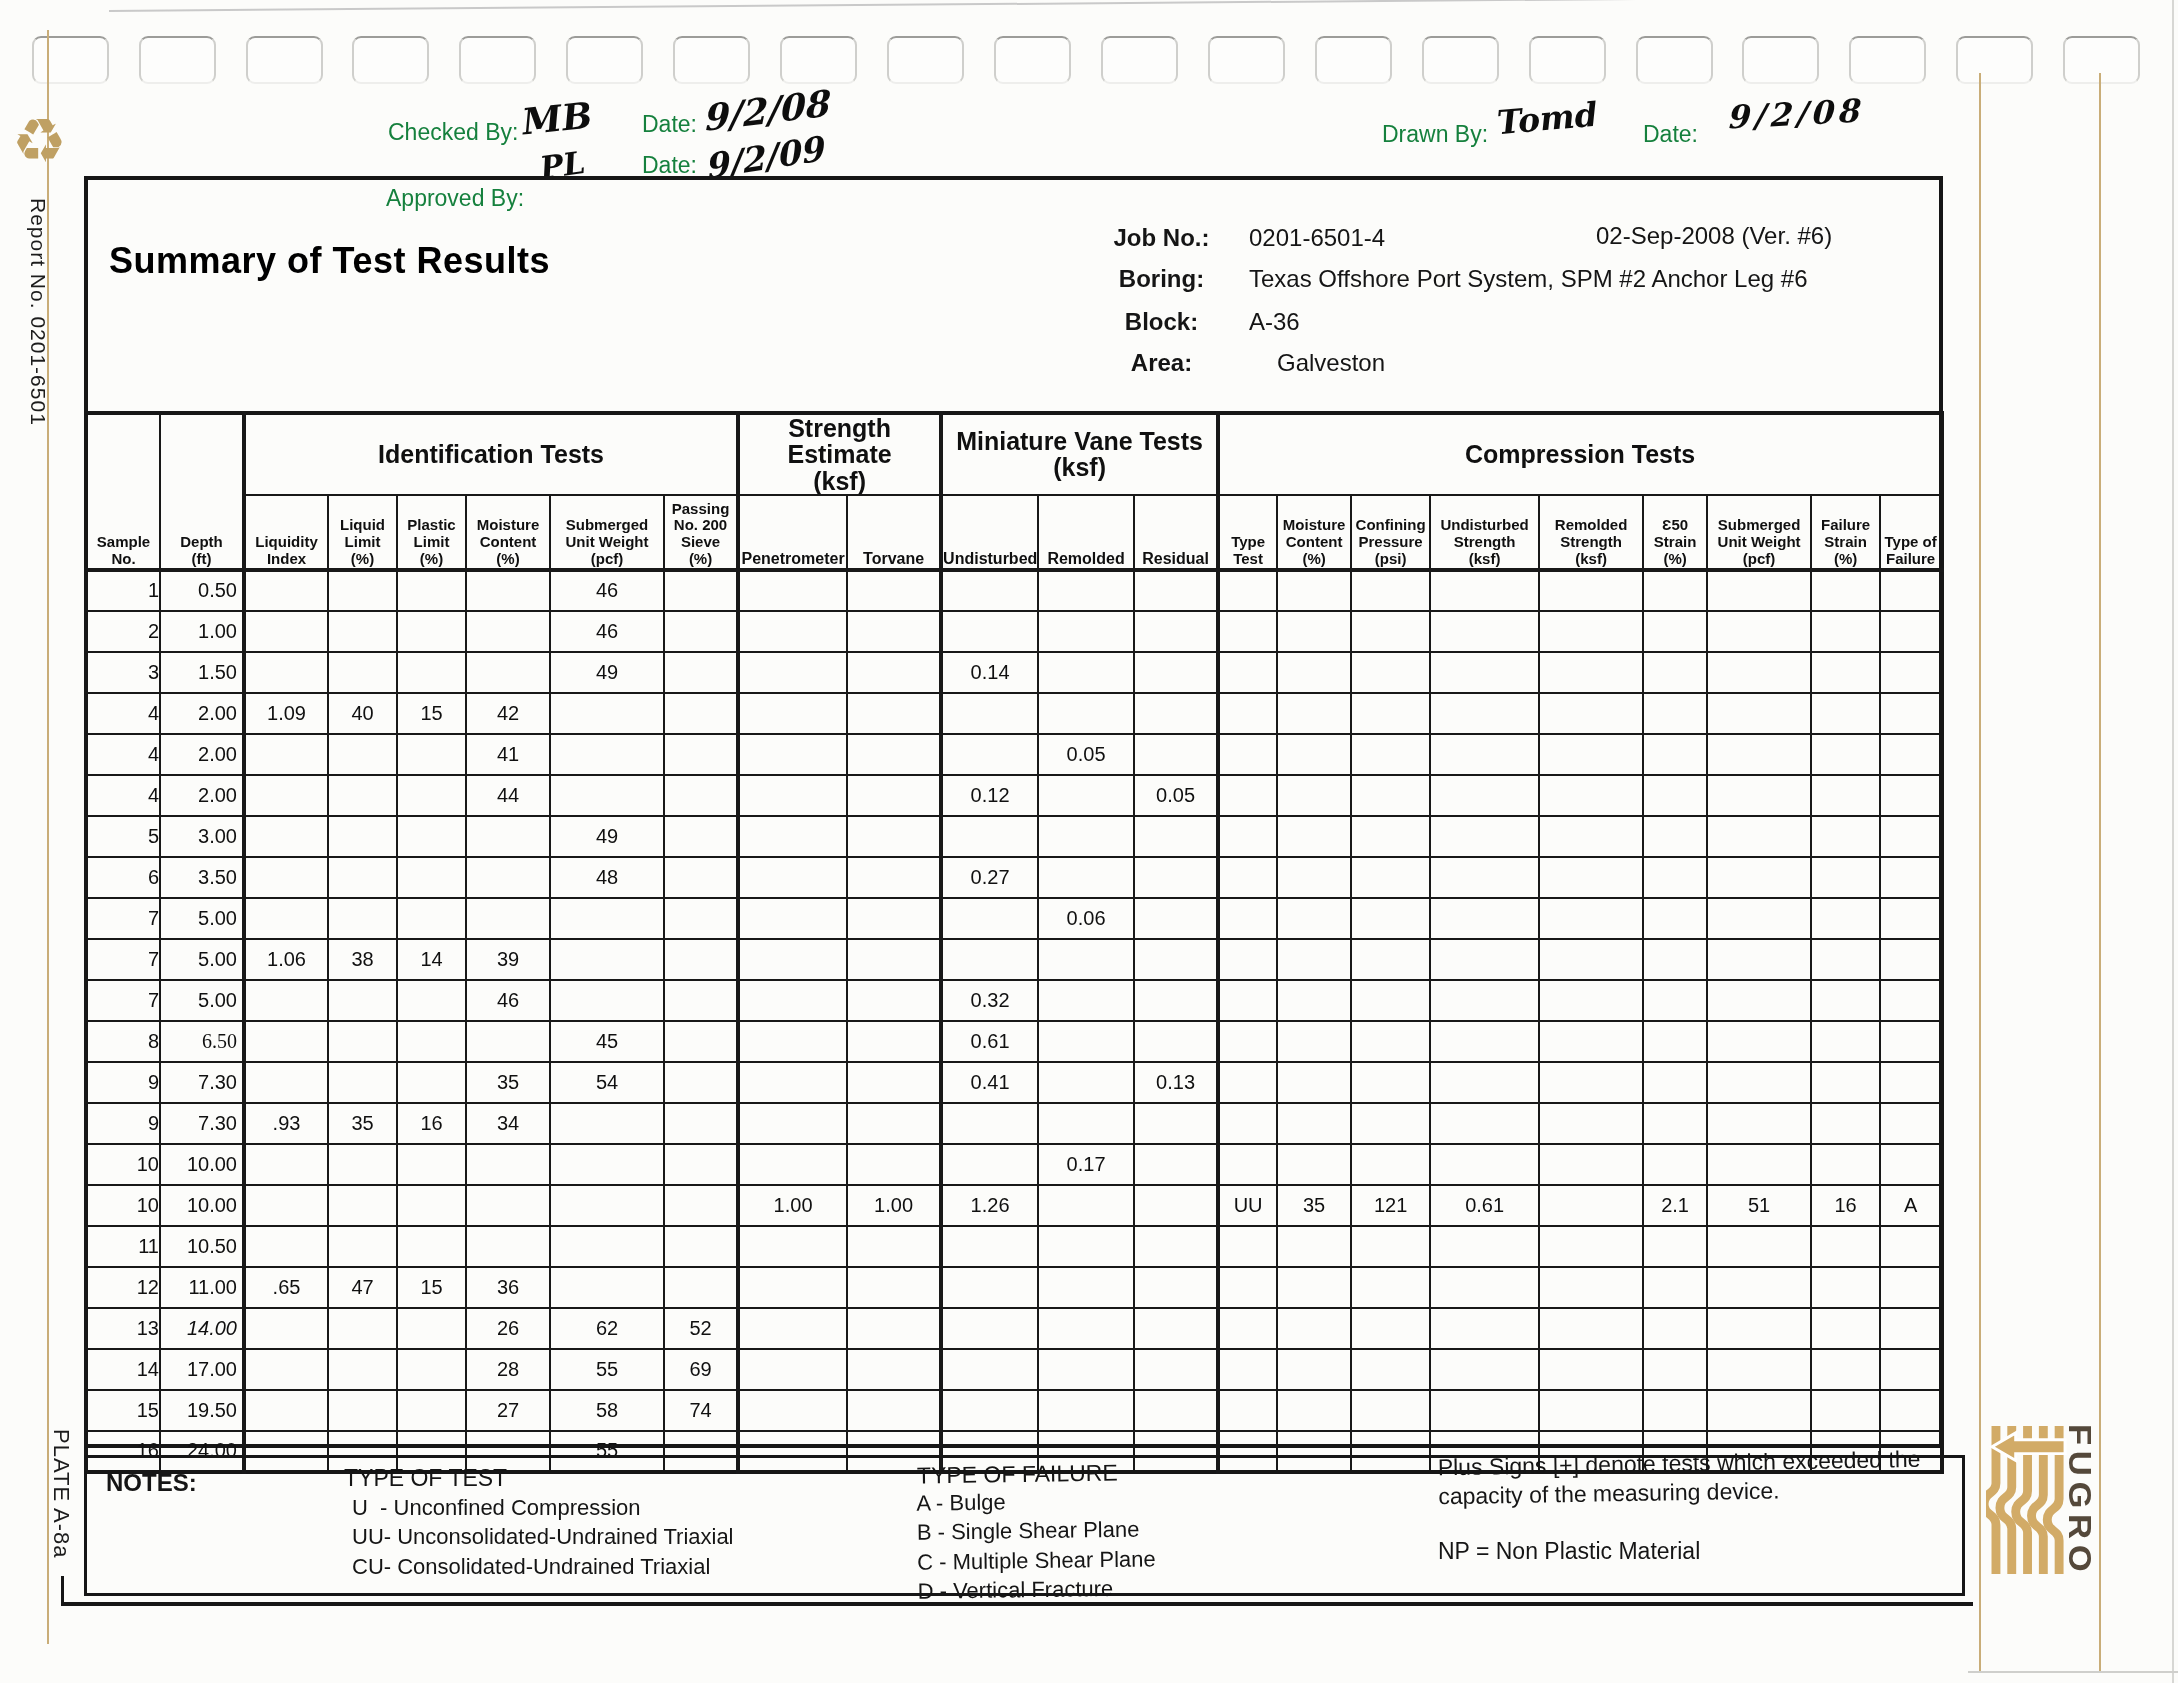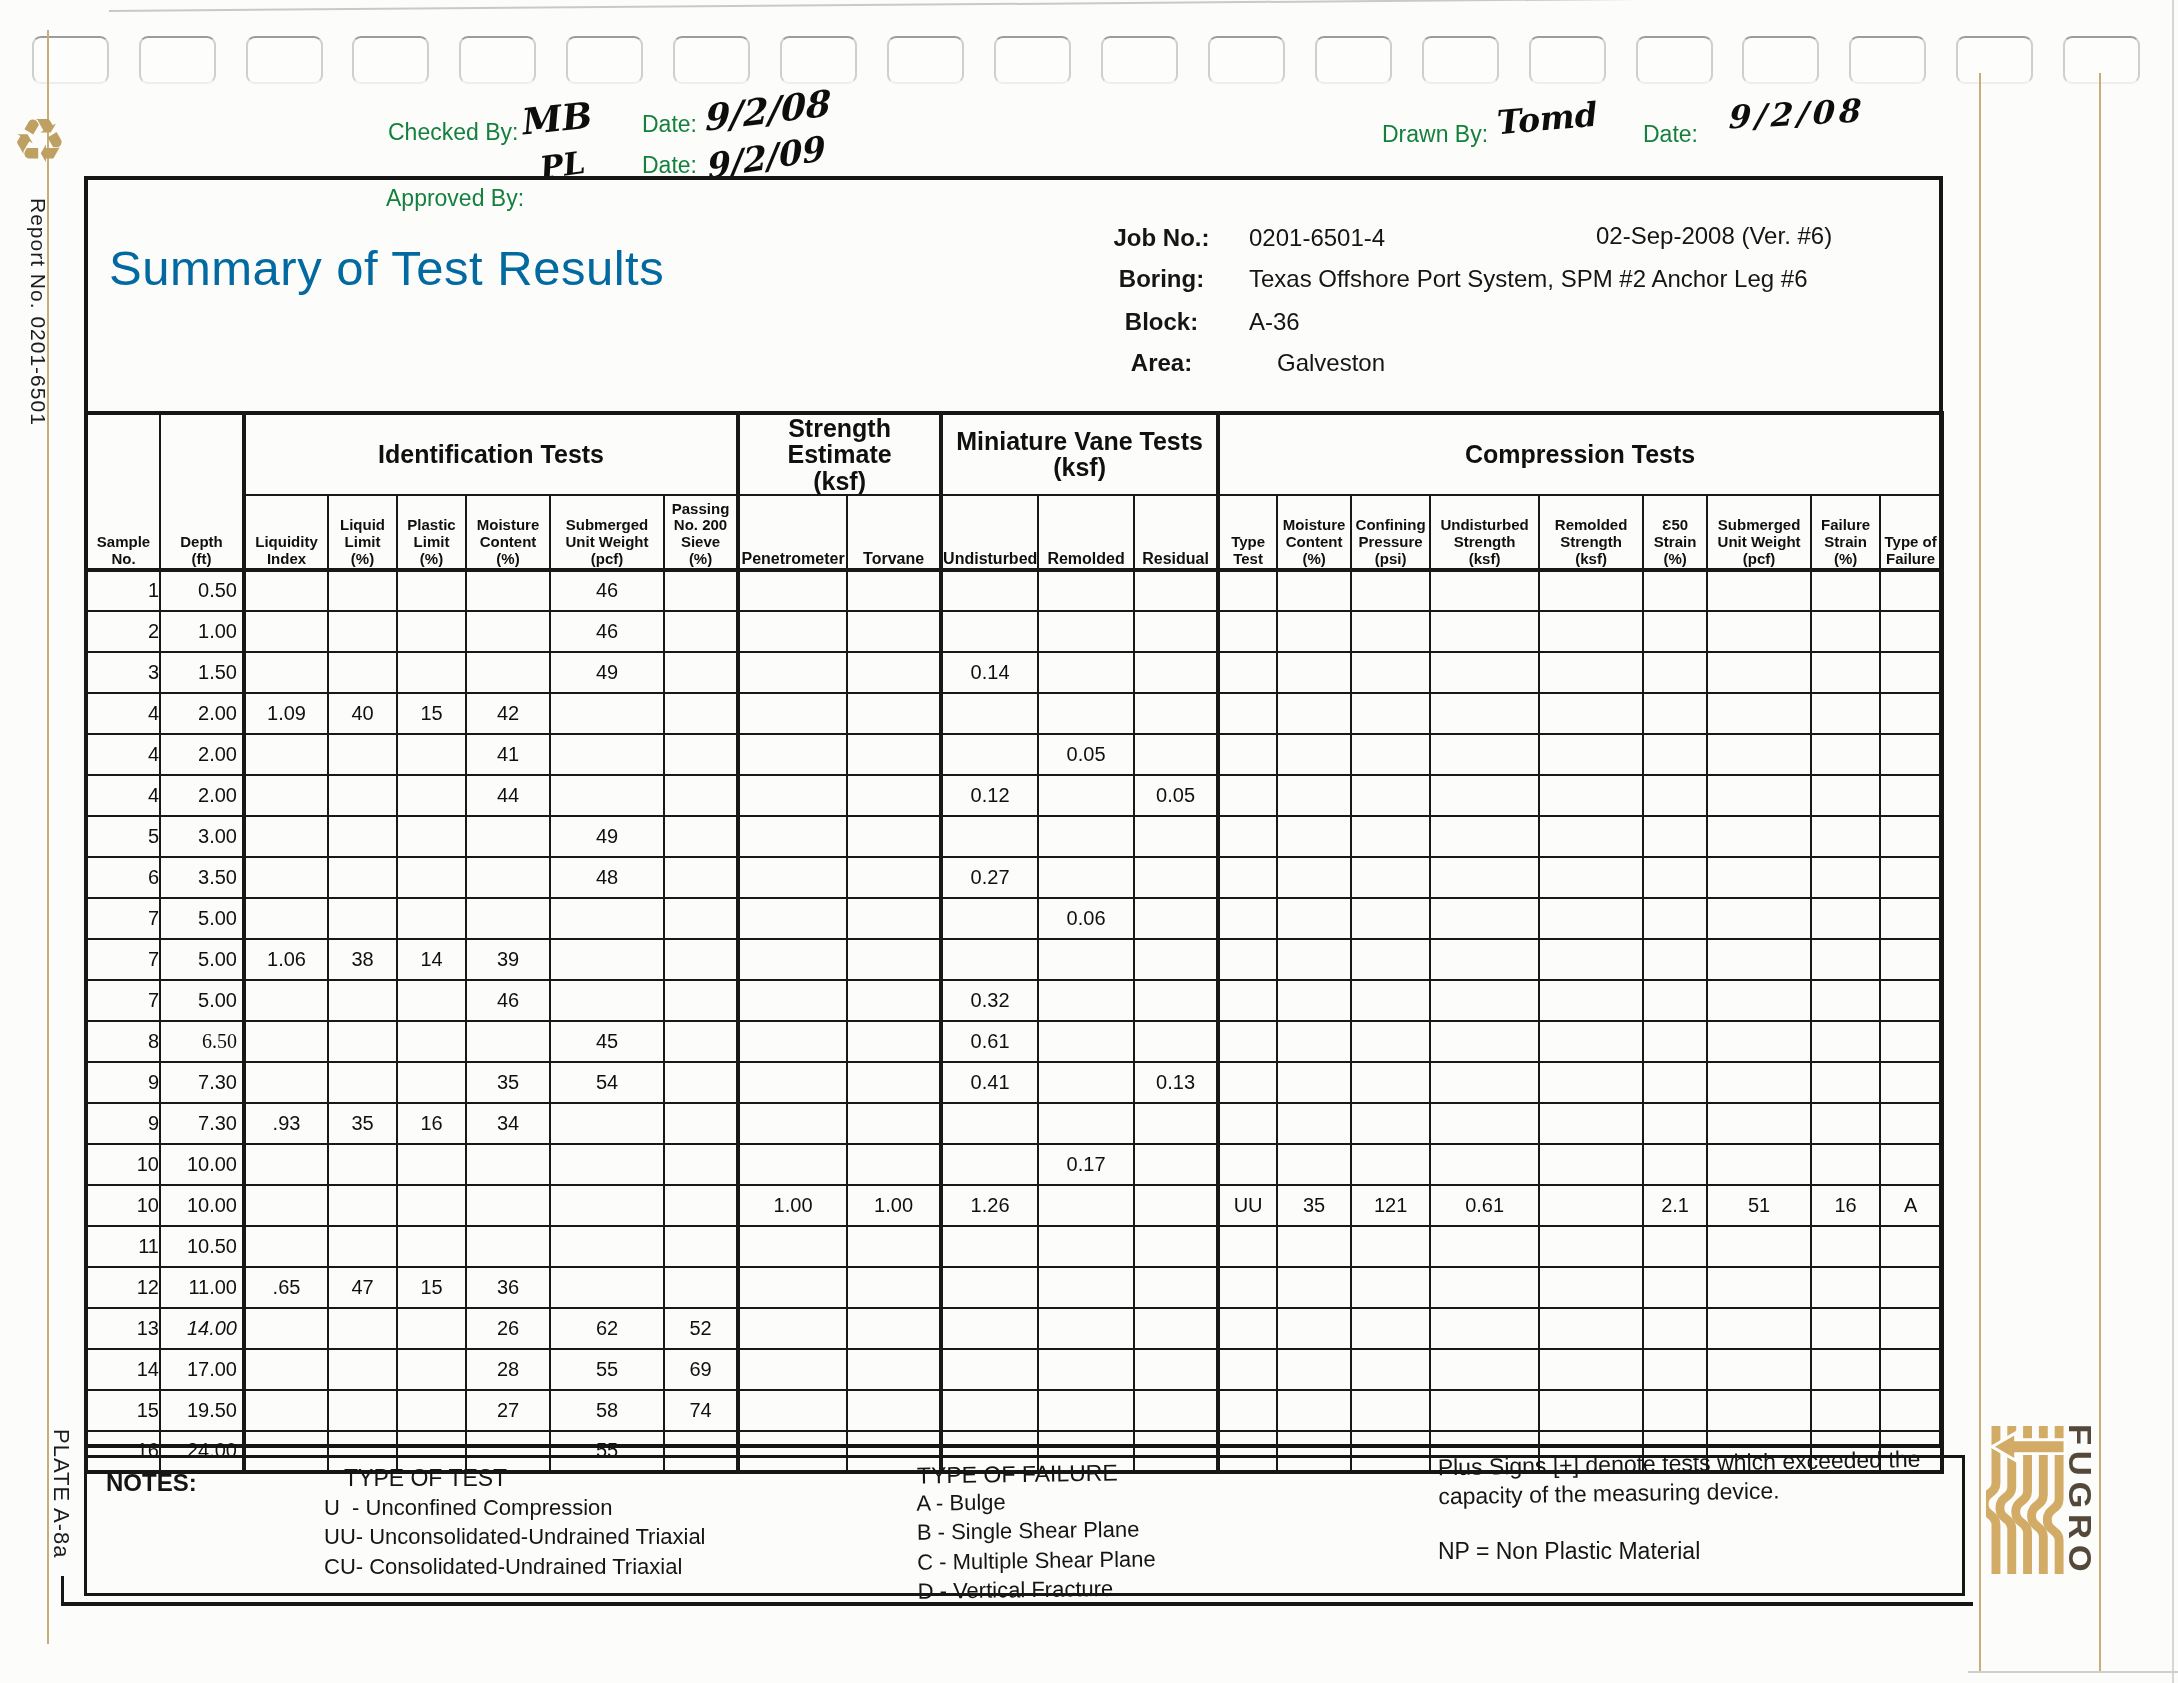--- a/index.html
+++ b/index.html
@@ -22,21 +22,21 @@
   .gold-vline{width:2px;background:#c9ad78;}
   .recycle{font-size:61px;color:#bfa063;line-height:1;}
   .vtext{writing-mode:vertical-rl;white-space:nowrap;}
   .report-no{font-size:21px;letter-spacing:1px;color:#1c1c1c;}
   .plate-no{font-size:22px;letter-spacing:1px;color:#1c1c1c;}
   
   .lbl{font-size:23px;color:#15803d;}
   .hand{font-family:"DejaVu Serif",serif;font-style:italic;font-weight:bold;color:#0d0d0d;}
   
   .outer-box{left:84px;top:176px;width:1859px;height:1272px;border:4px solid #161616;box-sizing:border-box;}
-  .doc-title{font-size:49px;font-weight:normal;letter-spacing:0.5px;color:#0369a1;}
+  .doc-title{font-size:36px;font-weight:bold;letter-spacing:0.5px;color:#000000;}
   .job-lbl{font-size:24px;font-weight:bold;text-align:center;width:149px;}
   .job-val{font-size:24px;}
   
   table.results{
     position:absolute;left:84px;top:411px;width:1859px;
     border-collapse:collapse;table-layout:fixed;
   }
   table.results th,table.results td{
     border:2px solid #181818;padding:0;box-sizing:border-box;
     font-family:"Liberation Sans",sans-serif;color:#101010;
@@ -745,21 +745,21 @@
           <td class="cell"></td>
           <td class="cell"></td>
           <td class="cell"></td>
         </tr>
       </tbody>
     </table>
 
   <div class="abs notes-box"></div>
   <div class="abs notes-lbl" style="left:106px;top:1469px;">NOTES:</div>
   <div class="abs note-title" style="left:344px;top:1465px;">TYPE OF TEST</div>
-  <div class="abs" style="left:324px;top:1493px;" id="test-list">
+  <div class="abs" style="left:352px;top:1493px;" id="test-list">
       <div class="note-item">U  - Unconfined Compression</div>
       <div class="note-item">UU- Unconsolidated-Undrained Triaxial</div>
       <div class="note-item">CU- Consolidated-Undrained Triaxial</div>
     </div>
   <div class="abs note-title" style="left:917px;top:1461px;transform:rotate(-0.8deg);">TYPE OF FAILURE</div>
   <div class="abs" style="left:917px;top:1487px;transform:rotate(-0.8deg);" id="failure-list">
       <div class="note-item">A - Bulge</div>
       <div class="note-item">B - Single Shear Plane</div>
       <div class="note-item">C - Multiple Shear Plane</div>
       <div class="note-item">D - Vertical Fracture</div>

